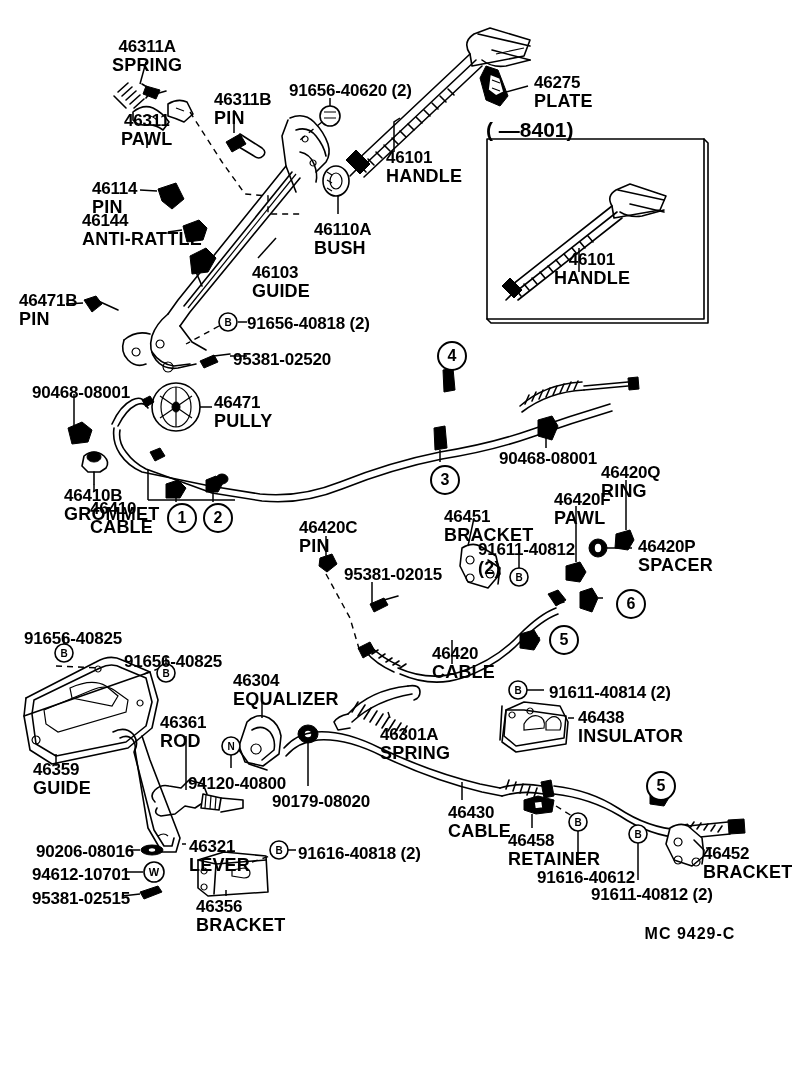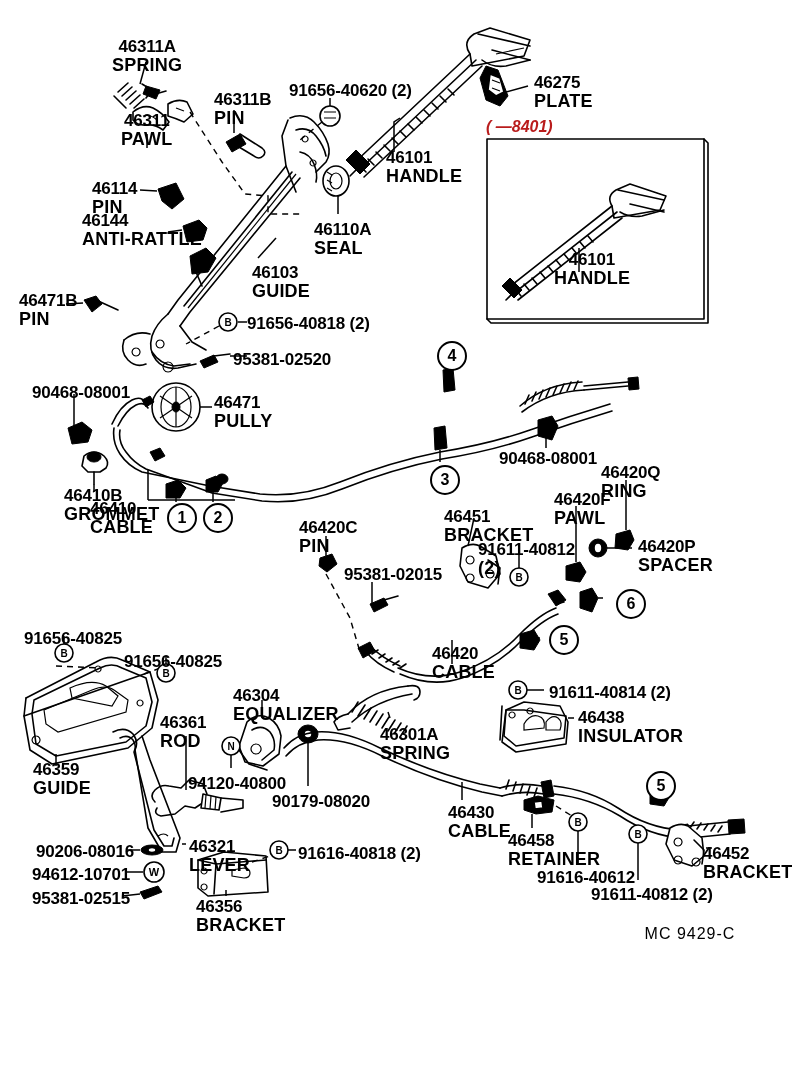--- a/index.html
+++ b/index.html
@@ -56,31 +56,30 @@
     align-items:center;
     justify-content:center;
     background:#fff;
     color:#000;
   }
   
 
   .footer{
     position:absolute;
     font-size:16px;
-    font-weight:normal;
+    font-weight:bold;
     letter-spacing:1px;
     color:#000;
   }
   .inset-title{
     position:absolute;
-    font-size:16px;
+    font-size:21px;
     font-weight:bold;
-    color:#b91c1c;
+    color:#000000;
     white-space:nowrap;
-    font-style:italic;
   }
 </style>
 </head>
 <body>
 
 <div id="sheet">
 
   <svg id="artwork" viewBox="0 0 792 1068" xmlns="http://www.w3.org/2000/svg">
     <defs>
       <style>
@@ -556,21 +555,21 @@
       <div class="lbl" style="left: 92px; top: 180px;">
         <span class="pn">46114</span>
         <span class="nm">PIN</span>
       </div>
       <div class="lbl" style="left: 82px; top: 212px;">
         <span class="pn">46144</span>
         <span class="nm">ANTI-RATTLE</span>
       </div>
       <div class="lbl" style="left: 314px; top: 221px;">
         <span class="pn">46110A</span>
-        <span class="nm">SEAL</span>
+        <span class="nm">BUSH</span>
       </div>
       <div class="lbl" style="left: 252px; top: 264px;">
         <span class="pn">46103</span>
         <span class="nm">GUIDE</span>
       </div>
       <div class="lbl" style="left: 19px; top: 292px;">
         <span class="pn">46471B</span>
         <span class="nm">PIN</span>
       </div>
       <div class="lbl" style="left: 247px; top: 315px;">
@@ -635,21 +634,21 @@
         <span class="pn">91656-40825</span>
       </div>
       <div class="lbl" style="left: 33px; top: 761px;">
         <span class="pn">46359</span>
         <span class="nm">GUIDE</span>
       </div>
       <div class="lbl" style="left: 160px; top: 714px;">
         <span class="pn">46361</span>
         <span class="nm">ROD</span>
       </div>
-      <div class="lbl" style="left: 233px; top: 672px; margin-top: 15px;">
+      <div class="lbl" style="left: 233px; top: 672px;">
         <span class="pn">46304</span>
         <span class="nm">EQUALIZER</span>
       </div>
       <div class="lbl" style="left: 188px; top: 775px;">
         <span class="pn">94120-40800</span>
       </div>
       <div class="lbl" style="left: 272px; top: 793px;">
         <span class="pn">90179-08020</span>
       </div>
       <div class="lbl" style="left: 380px; top: 726px;">

